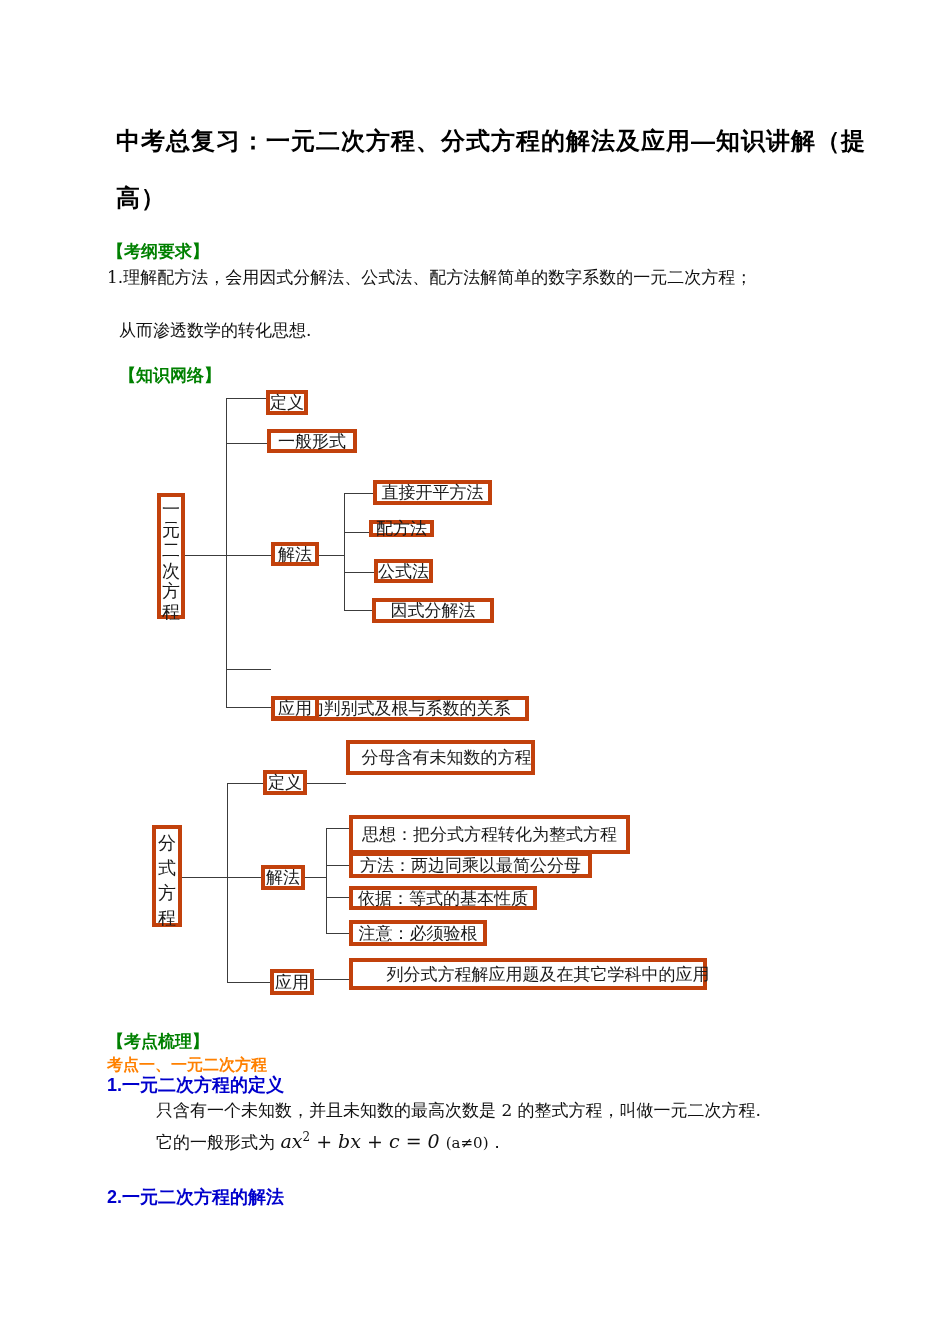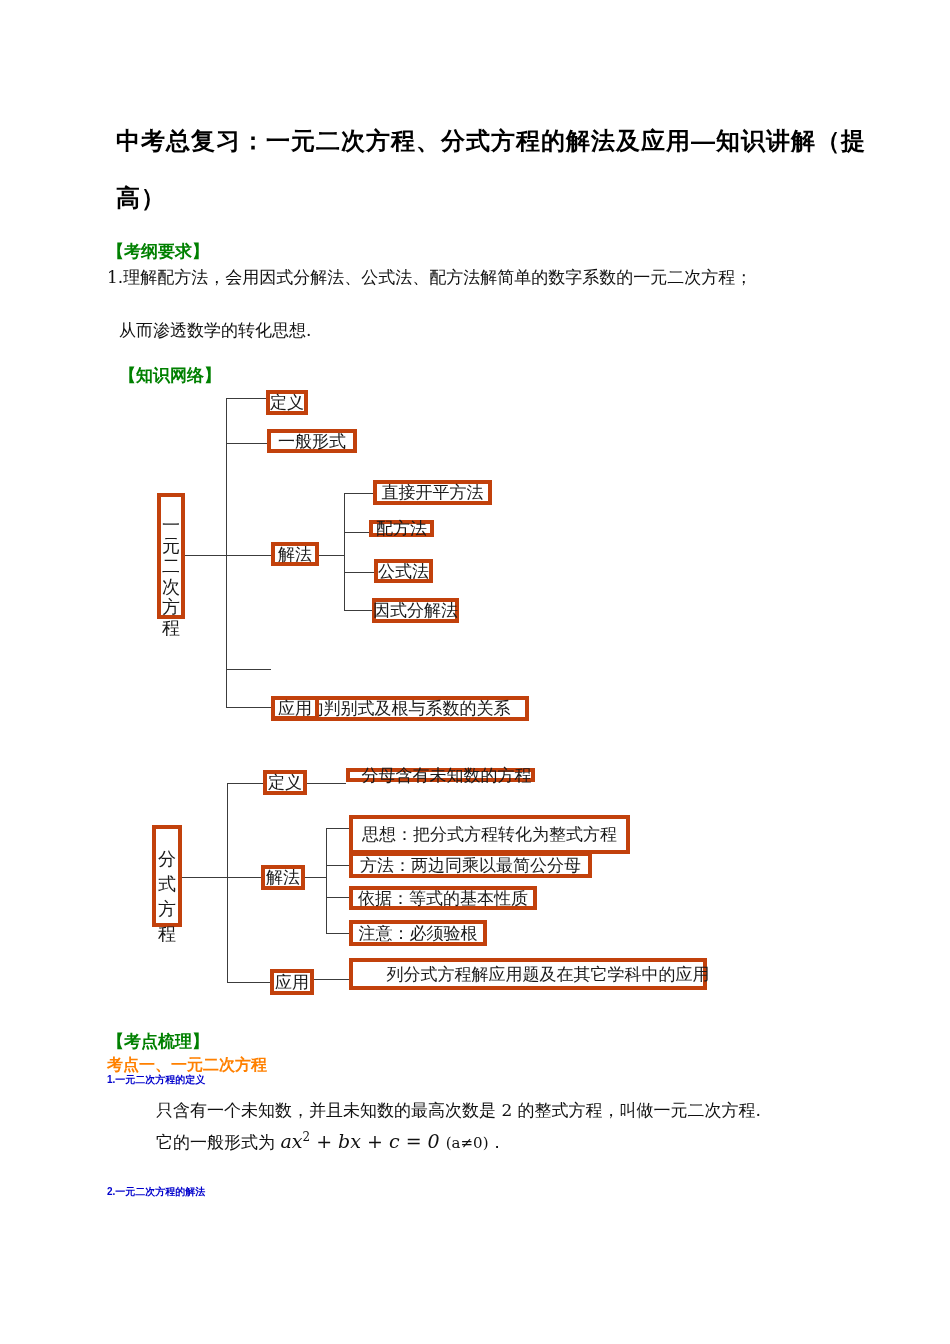--- a/index.html
+++ b/index.html
@@ -7,28 +7,28 @@
         font-family:"DejaVu Serif",serif;color:#111;margin-left:19px;}
   .abs{position:absolute;}
   .doc-title{font-family:"Liberation Sans","DejaVu Sans",sans-serif;
              font-weight:bold;font-size:24px;line-height:57px;letter-spacing:1px;color:#000;}
   .editor{font-size:15px;color:#222;text-align:center;}
   .h-green{font-family:"Liberation Sans","DejaVu Sans",sans-serif;
            font-weight:bold;font-size:17px;color:#008000;}
   .h-orange{font-family:"Liberation Sans","DejaVu Sans",sans-serif;
             font-weight:bold;font-size:16px;color:#ff8000;}
   .h-blue{font-family:"Liberation Sans","DejaVu Sans",sans-serif;
-          font-weight:bold;font-size:10px;color:#0000cc;}
+          font-weight:bold;font-size:18px;color:#0000cc;}
   .body-line{font-size:17px;line-height:22px;color:#111;white-space:nowrap;}
   .dnode{position:absolute;box-sizing:border-box;border:4px solid #c2410c;background:#fff;
          display:flex;align-items:center;justify-content:center;
          font-family:"Liberation Sans","DejaVu Sans",sans-serif;
          font-size:17px;color:#1a1a1a;white-space:nowrap;}
   .dnode.vert{display:block;white-space:normal;word-break:break-all;text-align:center;
-              font-size:18px;padding-top:18px;}
+              font-size:18px;padding-top:2px;}
   .v1{line-height:20.5px;}
   .v2{line-height:25px;}
   svg.connector{position:absolute;overflow:visible;}
   svg.connector line{stroke:#3c3c3c;stroke-width:1;shape-rendering:crispEdges;}
   .math{font-family:"DejaVu Serif",serif;font-size:19px;}
   .math i{font-style:italic;}
   .math sup{font-size:12px;}
   .cond{font-family:"DejaVu Serif",serif;font-size:15px;}
 </style>
 </head>
@@ -60,21 +60,21 @@
       <line x1="207" y1="669" x2="252" y2="669"></line>
       <line x1="207" y1="707" x2="252" y2="707"></line>
     </svg>
     <div class="dnode vert v1" style="left:138px;top:493px;width:28px;height:126px;">一元二次方程</div>
     <div class="dnode" style="left:247px;top:390px;width:42px;height:25px;">定义</div>
     <div class="dnode" style="left:248px;top:429px;width:90px;height:24px;">一般形式</div>
     <div class="dnode" style="left:252px;top:542px;width:48px;height:24px;">解法</div>
     <div class="dnode" style="left:354px;top:480px;width:119px;height:25px;">直接开平方法</div>
     <div class="dnode" style="left:350px;top:520px;width:65px;height:17px;">配方法</div>
     <div class="dnode" style="left:355px;top:559px;width:59px;height:24px;">公式法</div>
-    <div class="dnode" style="left:353px;top:598px;width:87px;height:25px;">因式分解法</div>
+    <div class="dnode" style="left:353px;top:598px;width:122px;height:25px;">因式分解法</div>
     <div class="dnode" style="left:252px;top:696px;width:258px;height:25px;">根的判别式及根与系数的关系</div>
     <div class="dnode" style="left:252px;top:696px;width:48px;height:24px;">应用</div>
   </div>
 
   <div>
     <svg class="connector" style="left:0;top:755px;" width="720" height="250" viewBox="0 755 720 250">
       <line x1="208" y1="783" x2="208" y2="982"></line>
       <line x1="208" y1="783" x2="244" y2="783"></line>
       <line x1="288" y1="783" x2="327" y2="783"></line>
       <line x1="163" y1="877" x2="242" y2="877"></line>
@@ -82,21 +82,21 @@
       <line x1="307" y1="828" x2="307" y2="933"></line>
       <line x1="307" y1="828" x2="330" y2="828"></line>
       <line x1="307" y1="865" x2="330" y2="865"></line>
       <line x1="307" y1="897" x2="330" y2="897"></line>
       <line x1="307" y1="933" x2="330" y2="933"></line>
       <line x1="208" y1="982" x2="251" y2="982"></line>
       <line x1="295" y1="979" x2="330" y2="979"></line>
     </svg>
     <div class="dnode vert v2" style="left:133px;top:825px;width:30px;height:102px;">分式方程</div>
     <div class="dnode" style="left:244px;top:770px;width:44px;height:25px;">定义</div>
-    <div class="dnode" style="left:327px;top:768px;width:189px;height:14px;padding-left:12px;">分母含有未知数的方程</div>
+    <div class="dnode" style="left:327px;top:740px;width:189px;height:35px;padding-left:12px;">分母含有未知数的方程</div>
     <div class="dnode" style="left:242px;top:865px;width:44px;height:25px;">解法</div>
     <div class="dnode" style="left:330px;top:815px;width:281px;height:39px;">思想：把分式方程转化为整式方程</div>
     <div class="dnode" style="left:330px;top:852px;width:243px;height:26px;">方法：两边同乘以最简公分母</div>
     <div class="dnode" style="left:330px;top:886px;width:188px;height:24px;">依据：等式的基本性质</div>
     <div class="dnode" style="left:330px;top:920px;width:138px;height:26px;">注意：必须验根</div>
     <div class="dnode" style="left:251px;top:969px;width:44px;height:26px;">应用</div>
     <div class="dnode" style="left:330px;top:958px;width:358px;height:32px;padding-left:40px;">列分式方程解应用题及在其它学科中的应用</div>
   </div>
 
   <div class="abs h-green" style="left:88px;top:1030px;">【考点梳理】</div>

